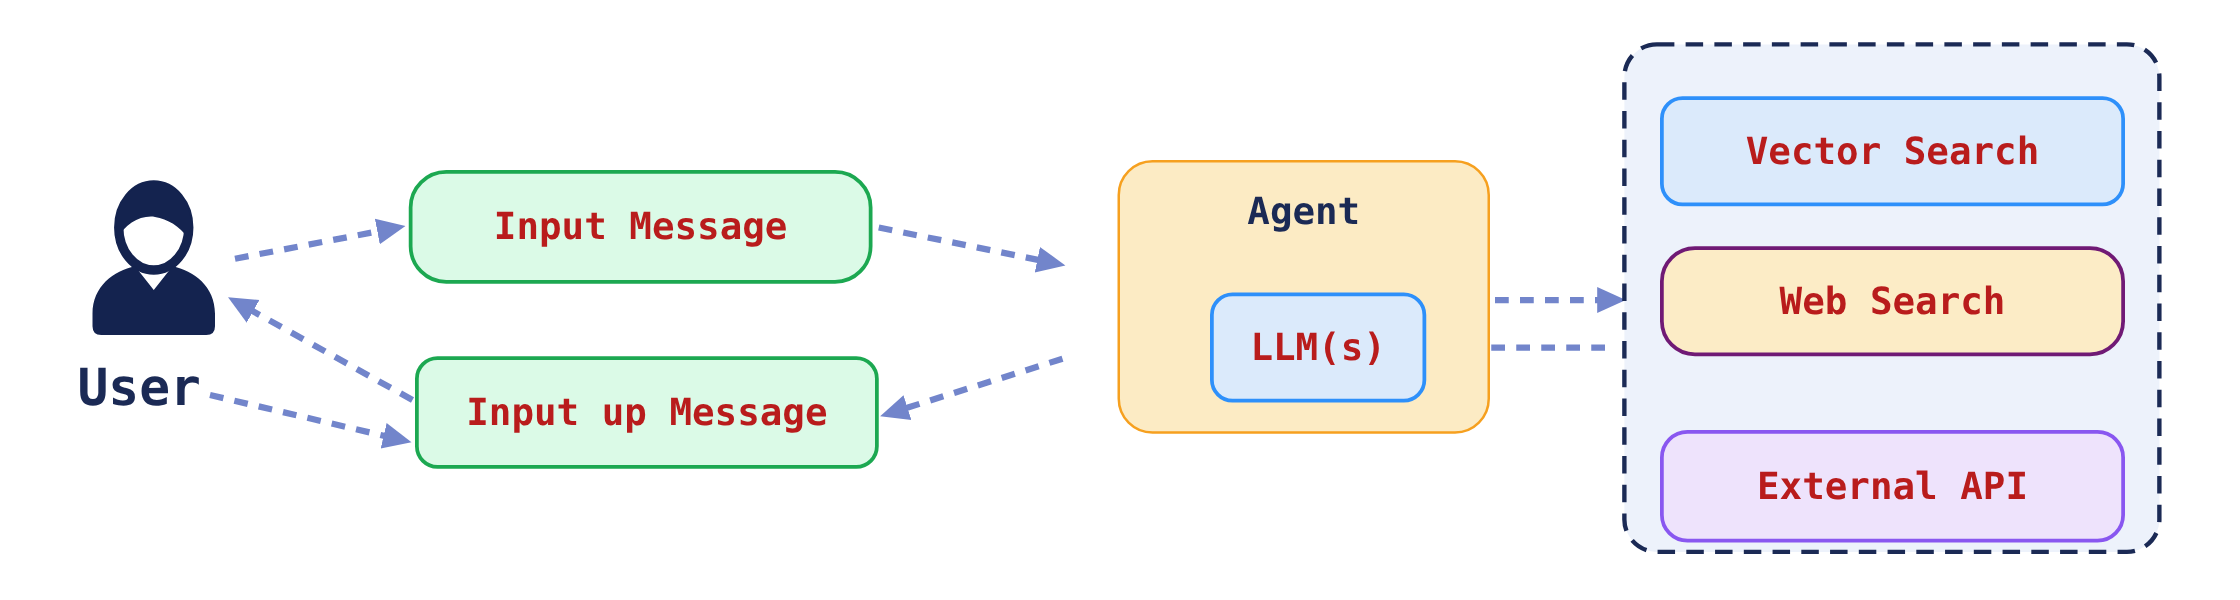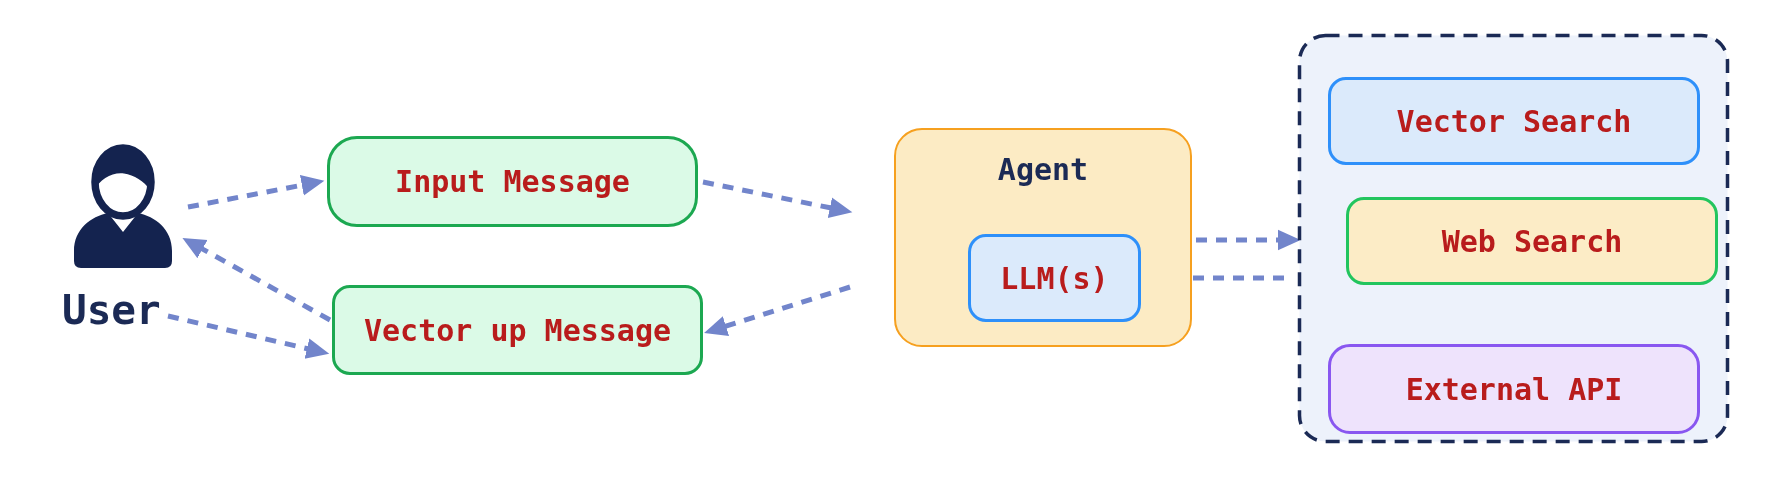--- a/index.html
+++ b/index.html
@@ -15,21 +15,21 @@
     position:absolute;
     display:flex;align-items:center;justify-content:center;
     box-sizing:border-box;
     color:#b91c1c;
     font-weight:700;
     font-size:30px;
     white-space:nowrap;
   }
   .green-box{background:#DBFAE7;border:3px solid #1CA851;border-radius:18px;}
   .blue-box{background:#DBEAFB;border:3px solid #2E90FA;border-radius:18px;}
-  .yellow-box{background:#FCECC6;border:3px solid #22c55e;border-radius:18px;margin-left:18px;}
+  .yellow-box{background:#FCECC6;border:3px solid #701a75;border-radius:28px;}
   .purple-box{background:#EEE3FC;border:3px solid #8957F0;border-radius:22px;}
 
   #input-message{left:327px;top:136px;width:371px;height:91px;border-radius:30px;}
   #follow-up-message{left:332px;top:285px;width:371px;height:90px;}
 
   #agent{
     left:852px;top:128px;width:298px;height:219px;
     background:#FCEBC4;border:2.5px solid #F6A01F;border-radius:28px;
     position:absolute;box-sizing:border-box;margin-left:42px;
   }
@@ -86,21 +86,21 @@
         <path d="M18,124 Q11,124 11,117 L11,107 C11,85 28,72.5 45,69 L60,88 L75,69 C92,72.5 109,85 109,107 L109,117 Q109,124 102,124 Z"></path>
       </g>
     </svg>
     <div class="user-label">User</div>
   </div>
 
   <div id="input-message" class="node green-box">
     <span>Input Message</span>
   </div>
   <div id="follow-up-message" class="node green-box">
-    <span>Vector up Message</span>
+    <span>Input up Message</span>
   </div>
 
   <div id="agent">
     <div class="agent-label">Agent</div>
     <div id="llm" class="node blue-box">
       <span>LLM(s)</span>
     </div>
   </div>
 
   <div id="tools">

